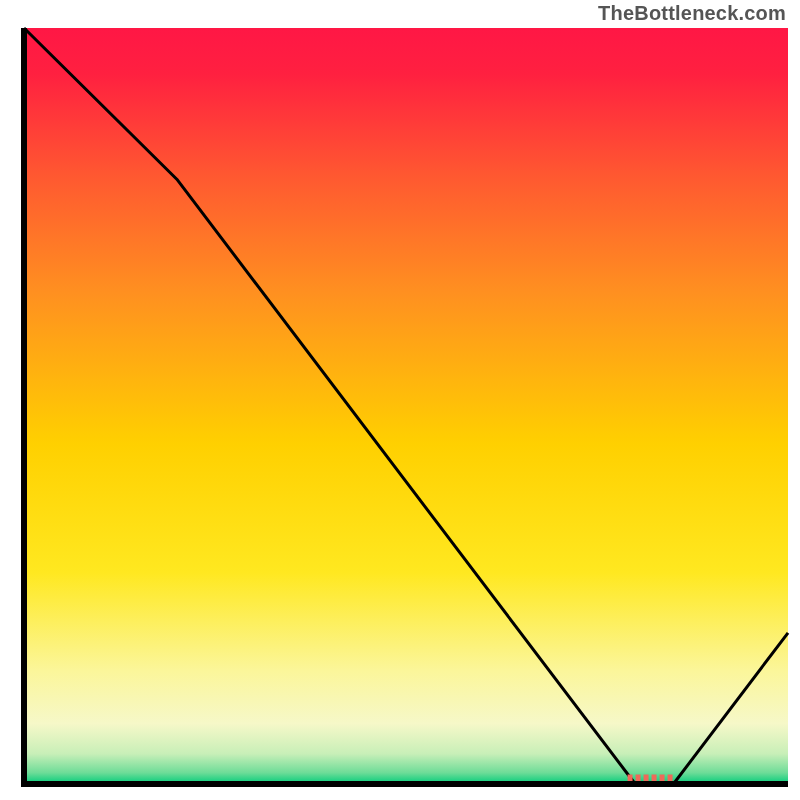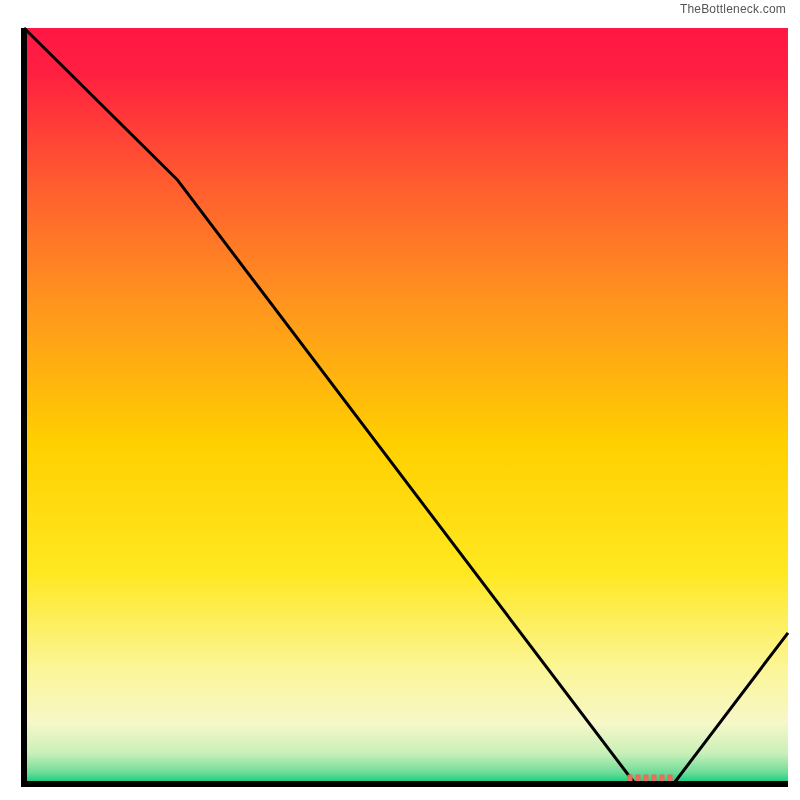--- a/index.html
+++ b/index.html
@@ -13,22 +13,22 @@
   }
   .container {
     position: relative;
     width: 800px;
     height: 800px;
   }
   .watermark {
     position: absolute;
     top: 2px;
     right: 14px;
-    font-size: 12px;
-    font-weight: 400;
+    font-size: 20px;
+    font-weight: 700;
     color: #555;
     font-family: Arial, sans-serif;
     letter-spacing: 0.2px;
   }
   svg {
     display: block;
   }
 </style>
 </head>
 <body>

